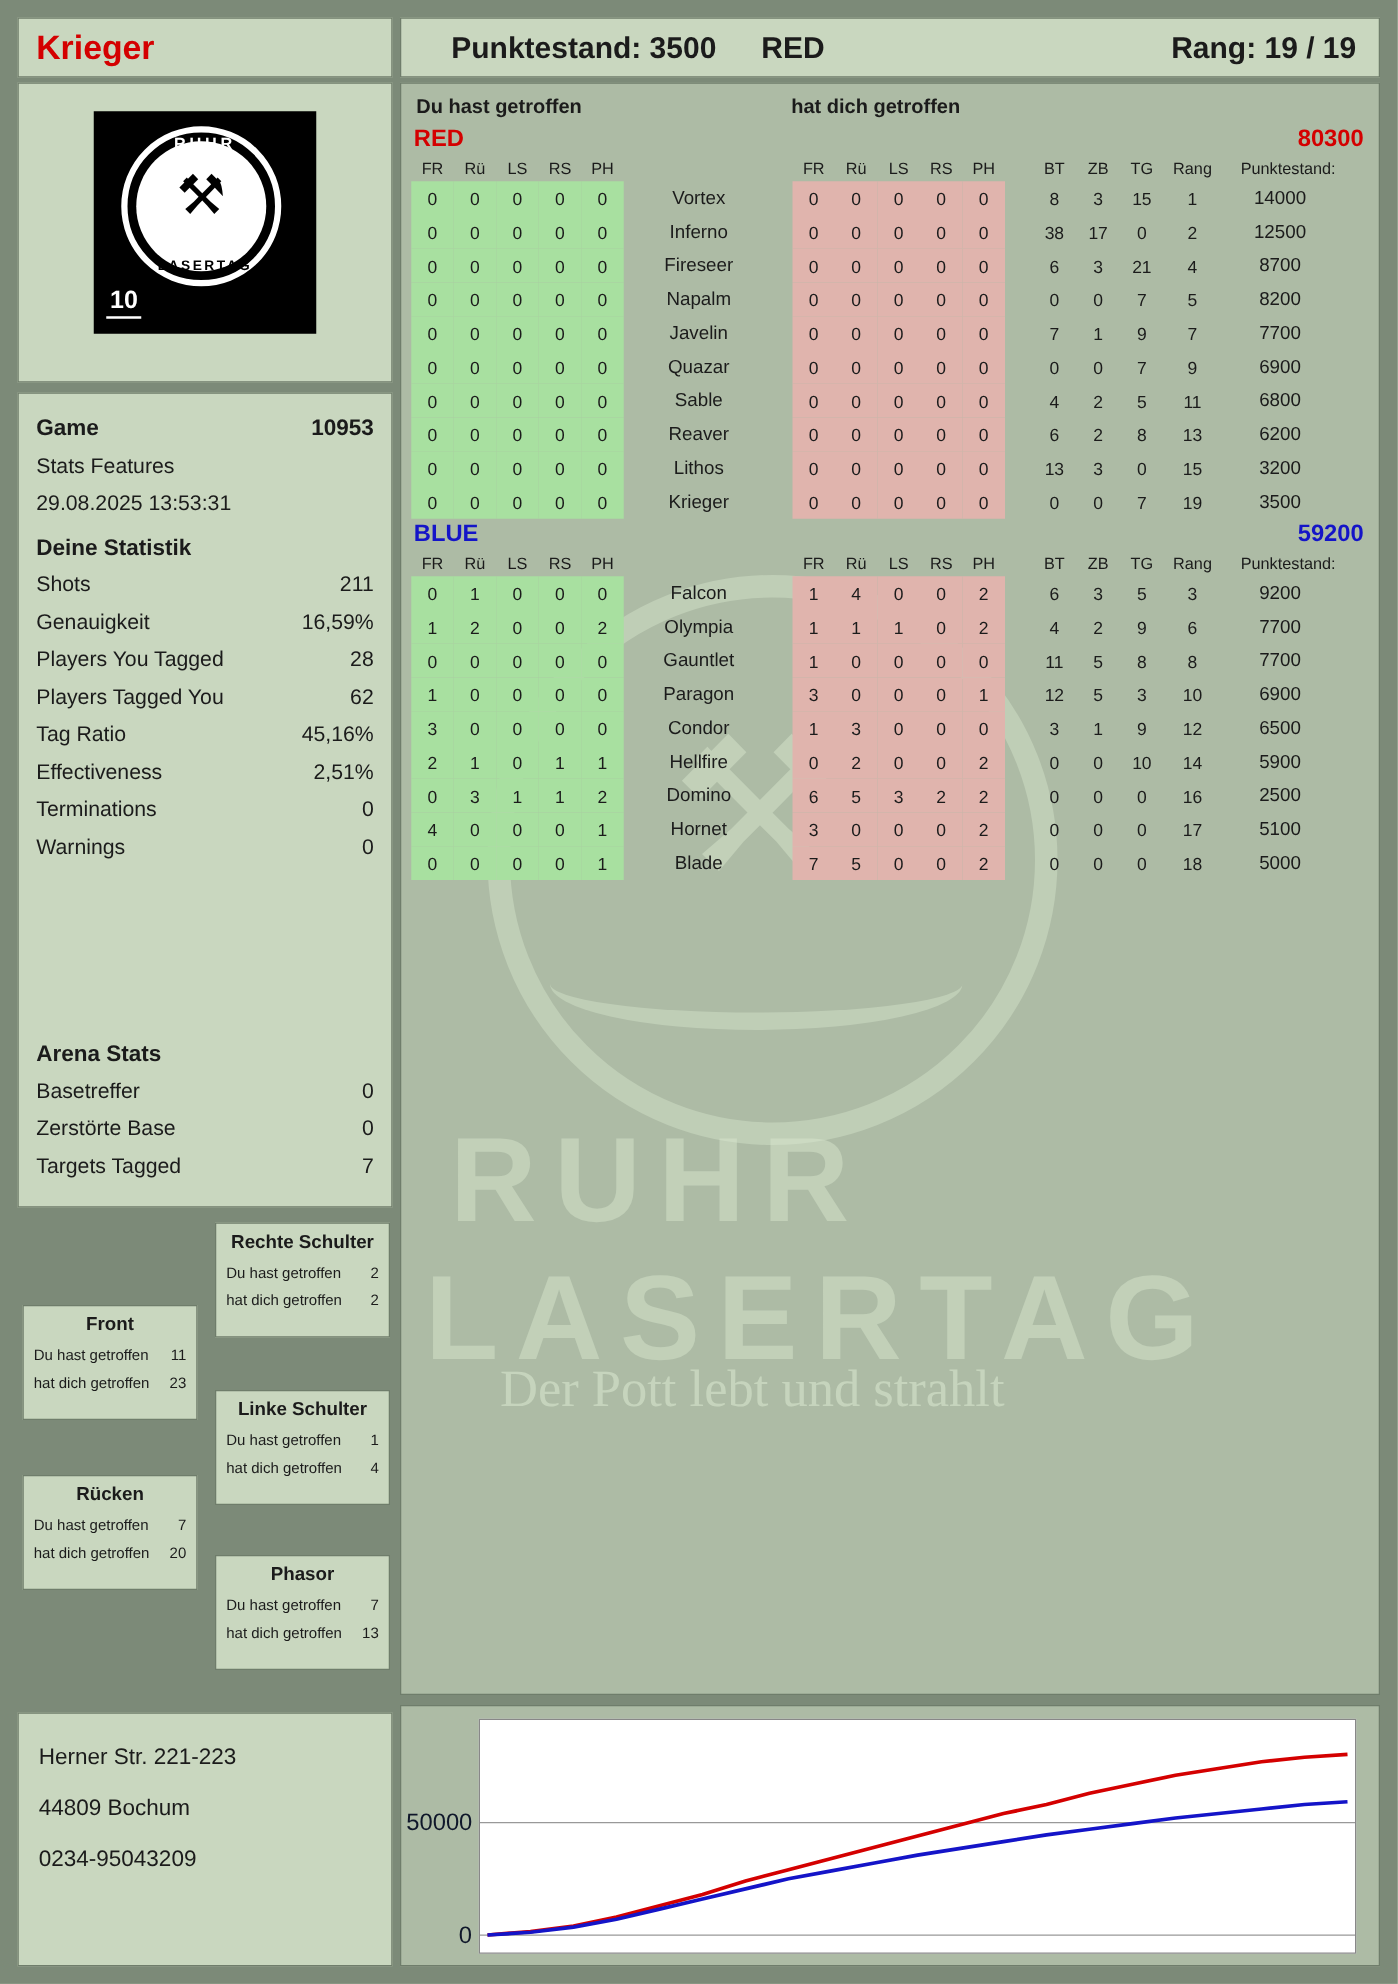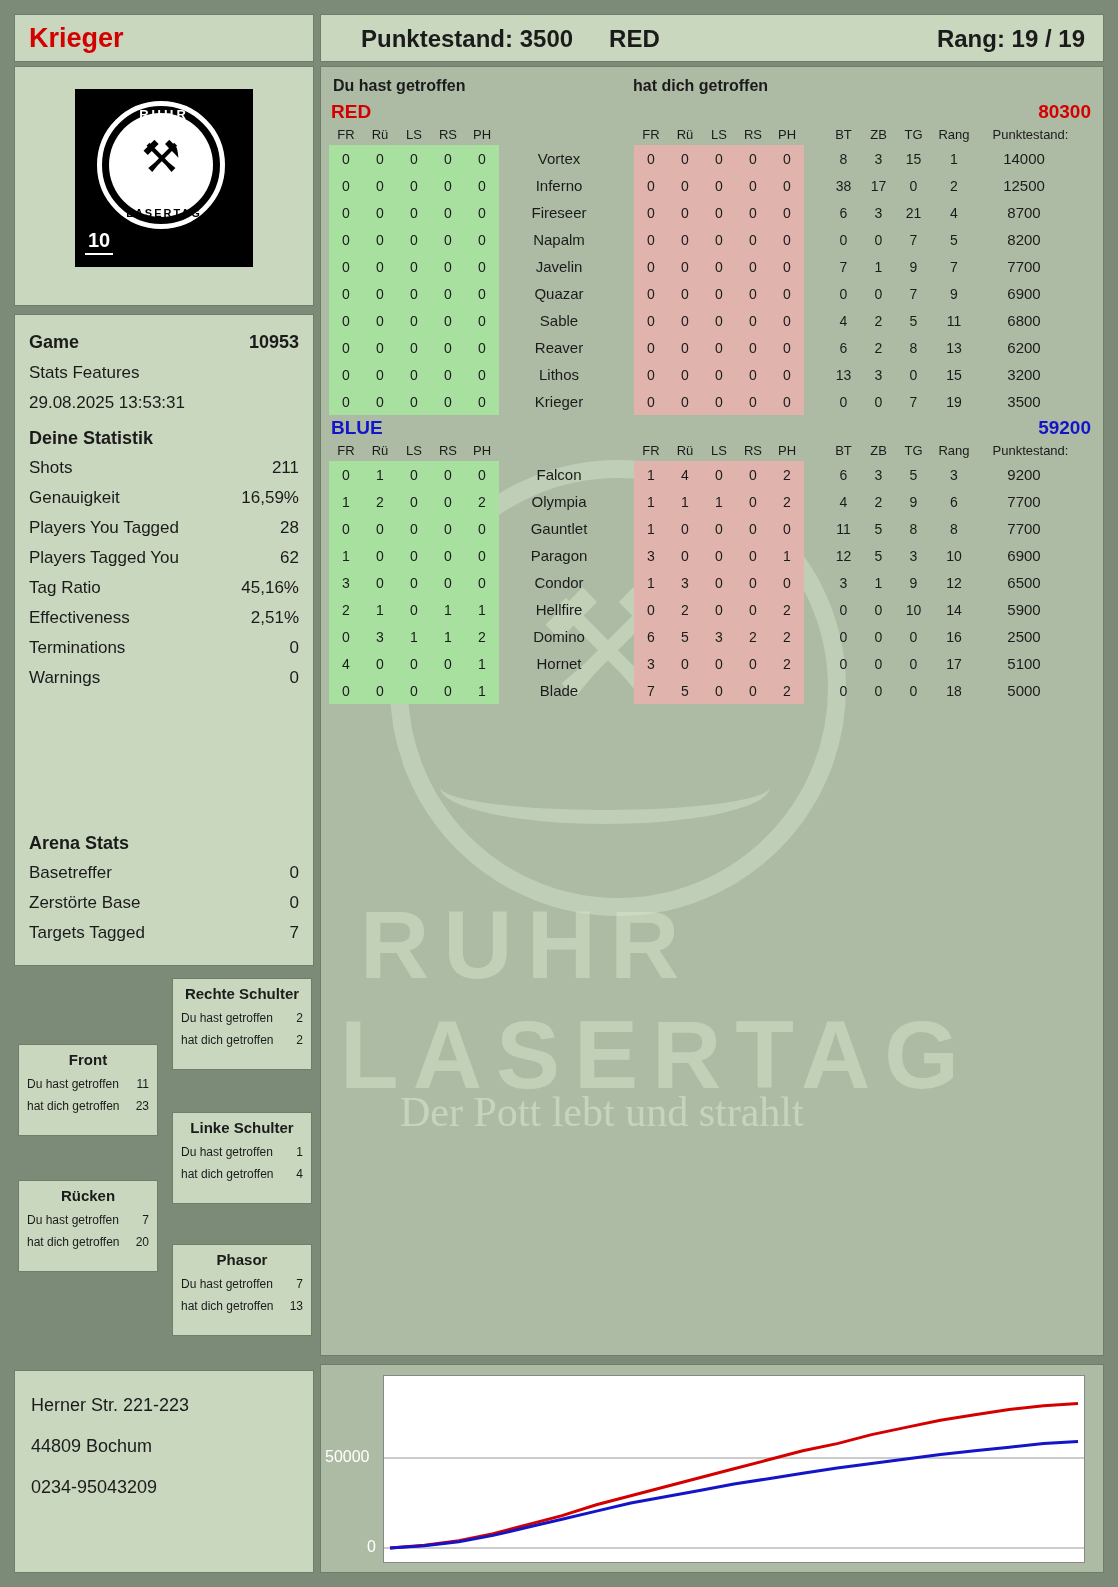--- a/index.html
+++ b/index.html
@@ -132,21 +132,21 @@
   .c-rank{width:44px;}
   .c-pts{width:92px;text-align:right;padding-right:14px;font-size:15px;}
   .hit-green{background:#a8e0a0;}
   .hit-red{background:#e0b4ad;}
   thead .hit-green,thead .hit-red{background:transparent;}
   .pts-head{font-size:13px;text-align:right;padding-right:14px;}
 
   
   #chart{left:320px;top:1364px;width:784px;height:209px;background:rgba(214,228,203,0.55);}
   .chart-inner{position:absolute;left:62px;top:10px;width:700px;height:186px;background:#fff;border:1px solid #888;}
-  .axis-label{position:absolute;font-size:16px;color:#ffffff;}
+  .axis-label{position:absolute;font-size:19px;color:#0f172a;}
 
   .no-sel{user-select:none;}
 </style>
 </head>
 <body class="no-sel">
 
 <div class="watermark">
   <div class="wm-circle"></div>
   <div class="wm-hammer">⚒</div>
   <div class="wm-wave"></div>

